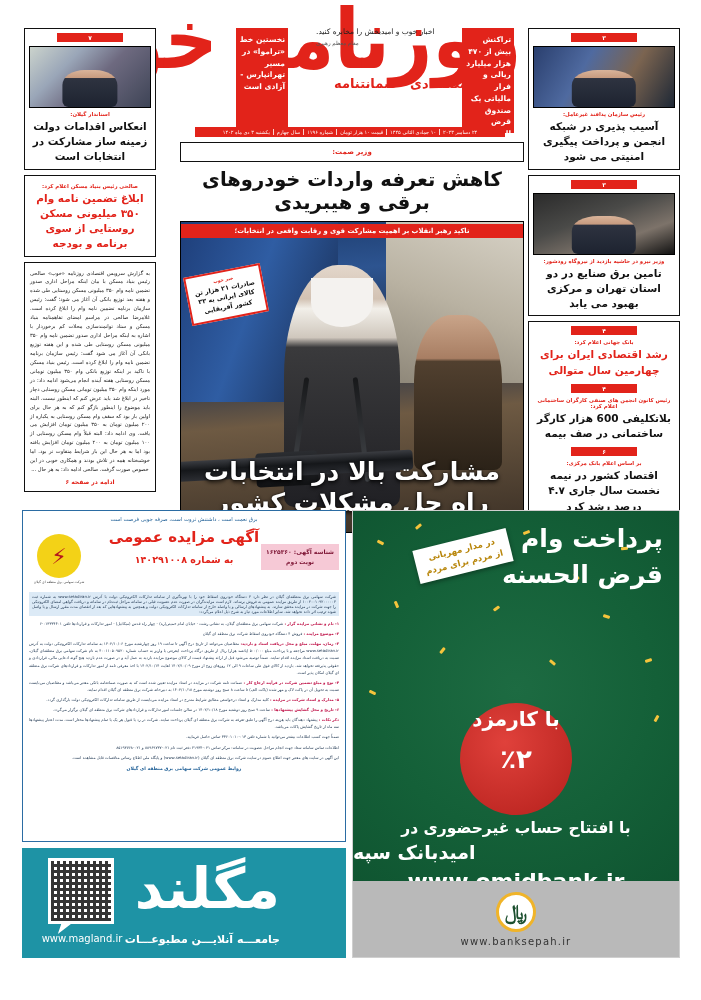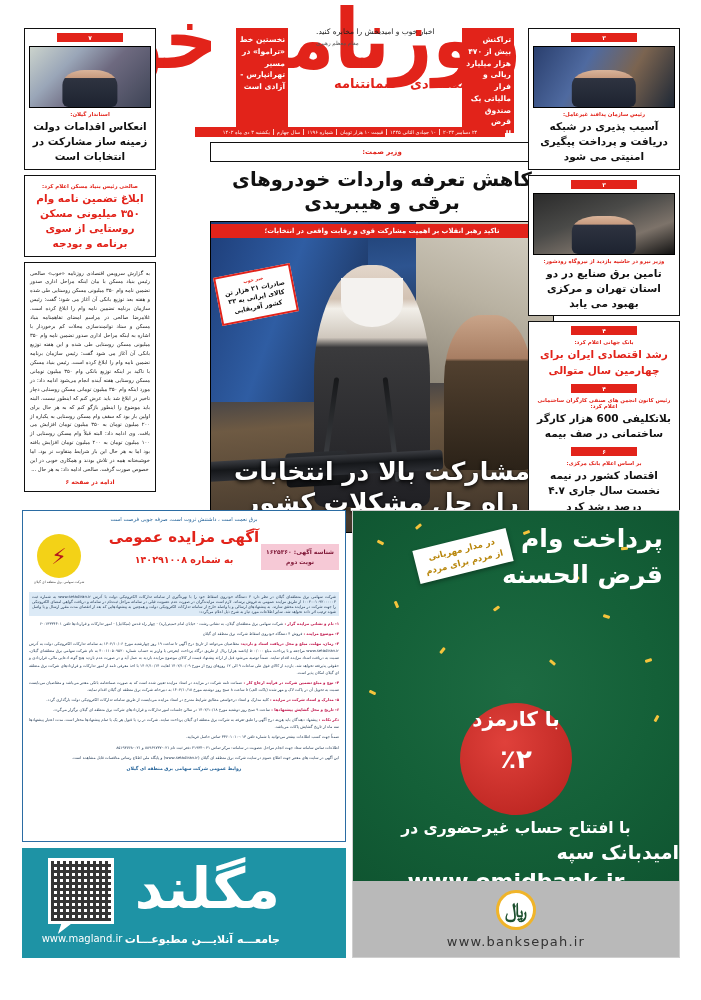--- a/index.html
+++ b/index.html
@@ -110,21 +110,21 @@
   }
   .continue {
     text-align: center; color: #e2231a; font-weight: bold;
     font-size: 6px; margin-top: 4px;
   }
 
   
   .col-right { position: absolute; left: 528px; top: 28px; width: 152px; }
 
   
-  .col-center { position: absolute; left: 180px; top: 142px; width: 344px; margin-left: 30px; }
+  .col-center { position: absolute; left: 180px; top: 142px; width: 344px; }
 
   .topbox {
     border: 1px solid #111; height: 20px; display:flex;
     align-items:center; justify-content:center;
     color:#e2231a; font-size:7px; font-weight:bold;
   }
   .lead-headline {
     text-align: center; font-size: 19.5px; font-weight: bold;
     color: #111; margin: 6px 0 7px; letter-spacing: -0.4px;
   }
@@ -337,40 +337,40 @@
   .ad-fee {
     position:absolute; left: 0; right: 0; top: 196px;
     text-align:center; color:#fff; font-weight:bold; font-size: 20px;
   }
   .ad-line1 {
     position:absolute; left:0; right:0; top: 308px;
     text-align:center; color:#fff; font-weight:bold; font-size: 15.5px;
   }
   .ad-line2 {
     position:absolute; left:0; right:0; top: 330px;
-    text-align:right; color:#fff; font-weight:bold; font-size: 19px;
+    text-align:left; color:#fff; font-weight:bold; font-size: 19px;
   }
   .ad-url {
     position:absolute; left:0; right:0; top: 358px;
     text-align:center; color:#fff; font-weight:bold;
     font-size: 22px; direction: ltr;
   }
   .ad-footer {
     position:absolute; left:0; right:0; bottom:0;
     height: 76px; background: #b9b9b9;
     display:flex; flex-direction:column; align-items:center; justify-content:center;
   }
   .sepah-logo {
     width: 40px; height: 40px; border-radius: 50%;
     border: 3px solid #f0b429; background:#fff;
     display:flex; align-items:center; justify-content:center;
     font-size: 20px; color:#1b4f2e; font-weight:bold;
   }
   .ad-footer-url {
-    margin-top: 4px; font-size: 13px; color:#333;
+    margin-top: 4px; font-size: 10px; color:#333;
     letter-spacing: 1.2px; direction: ltr;
   }
 </style>
 </head>
 <body>
 
 <div id="page">
 
   <div class="masthead">
 
@@ -452,21 +452,21 @@
   </div>
 
   <div class="col-right">
 
     <div class="side-card">
       <div class="pagenum">۳</div>
       <div class="photo p-r1">
           <div class="figure"></div>
         </div>
       <div class="kicker">رئیس سازمان پدافند غیرعامل:</div>
-      <div class="headline-sm">آسیب پذیری در شبکه دریافت و پرداخت پیگیری امنیتی می شود</div>
+      <div class="headline-sm">آسیب پذیری در شبکه انجمن و پرداخت پیگیری امنیتی می شود</div>
     </div>
 
     <div class="side-card">
       <div class="pagenum">۳</div>
       <div class="photo p-r2">
           <div class="figure"></div>
         </div>
       <div class="kicker">وزیر نیرو در حاشیه بازدید از نیروگاه رودشور:</div>
       <div class="headline-sm">تامین برق صنایع در دو استان تهران و مرکزی بهبود می یابد</div>
     </div>

